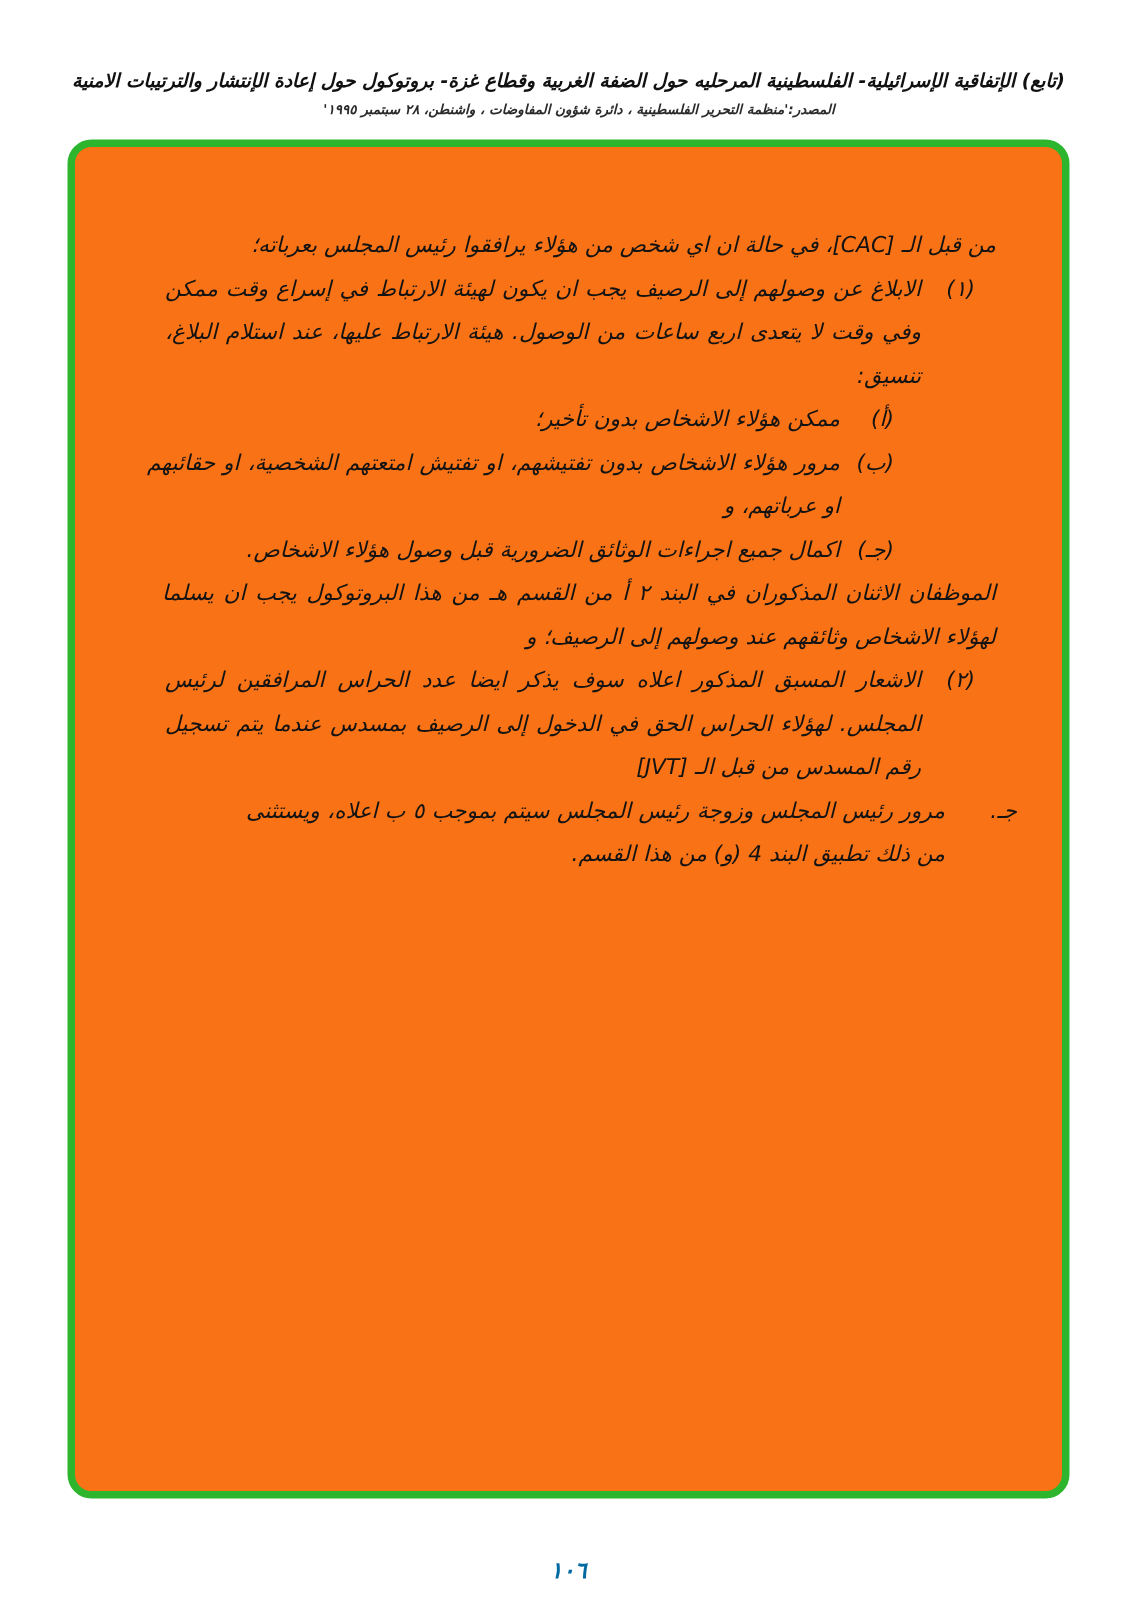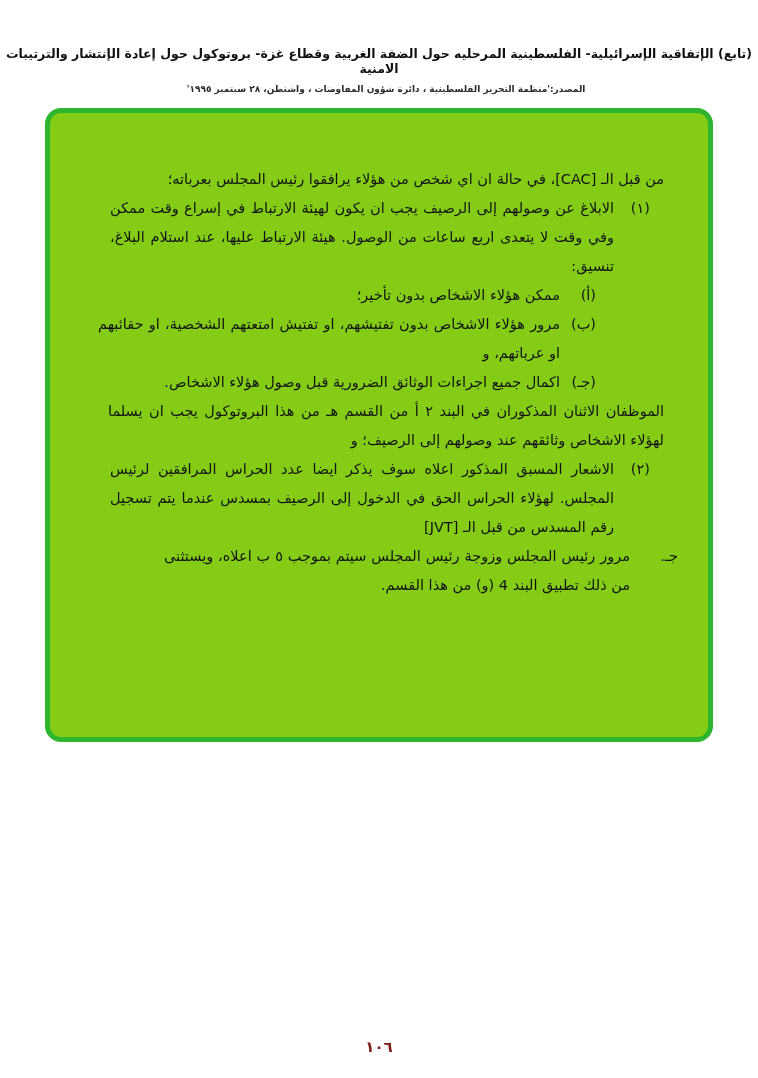--- a/index.html
+++ b/index.html
@@ -4,46 +4,46 @@
 <style>
   * { margin: 0; padding: 0; box-sizing: border-box; }
   html, body {
     width: 758px;
     height: 1078px;
     background: #ffffff;
     font-family: "DejaVu Sans", sans-serif;
     color: #161616;
     overflow: hidden;
   }
-  .sheet { position: relative; width: 758px; height: 1078px; }
+  .sheet { position: relative; width: 758px; height: 1078px; font-style: italic; }
 
   
   .header { padding-top: 46px; text-align: center; direction: rtl; }
   .doc-title {
     font-size: 12.5px;
     font-weight: bold;
     letter-spacing: 0.2px;
     color: #111;
   }
   .doc-source {
     margin-top: 8px;
     font-size: 9px;
     font-weight: bold;
     color: #2b2b2b;
     margin-left: 14px;
   }
 
   
   .greenbox {
     width: 668px;
-    height: 634px;
+    height: 906px;
     margin: 14px auto 12px;
     border: 5px solid var(--box-border, #2db52d);
     border-radius: 16px;
-    background: #84cc16;
+    background: #f97316;
   }
   .content {
     direction: rtl;
     padding: 52px 30px 0 48px;
     font-size: 14.5px;
     line-height: 29px;
     text-align: justify;
     color: #131313;
   }
 
@@ -70,21 +70,21 @@
   .pagenum {
     position: absolute;
     left: 0;
     right: 0;
     bottom: 22px;
     text-align: center;
     font-size: 15px;
     font-weight: bold;
     letter-spacing: 3px;
     direction: rtl;
-    color: #7f1d1d;
+    color: #0369a1;
     margin-top: 47px;
   }
 </style>
 </head>
 <body>
 
 <div class="sheet">
 
   <div class="header">
     <div class="doc-title">(تابع) الإتفاقية الإسرائيلية- الفلسطينية المرحليه حول الضفة الغربية وقطاع غزة- بروتوكول حول إعادة الإنتشار والترتيبات الامنية</div>

